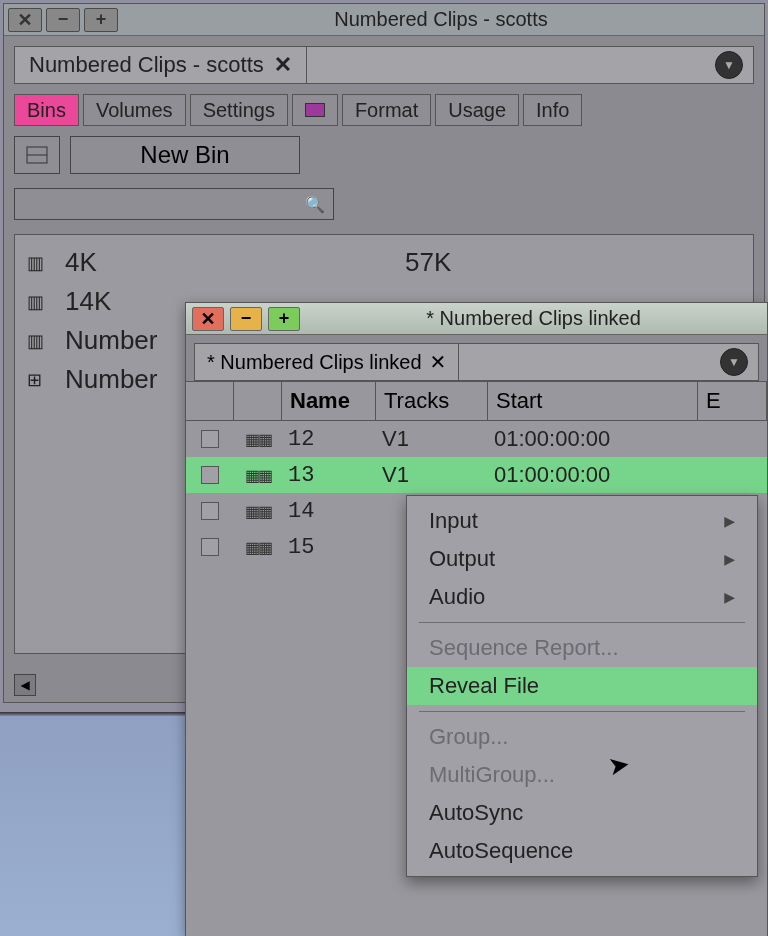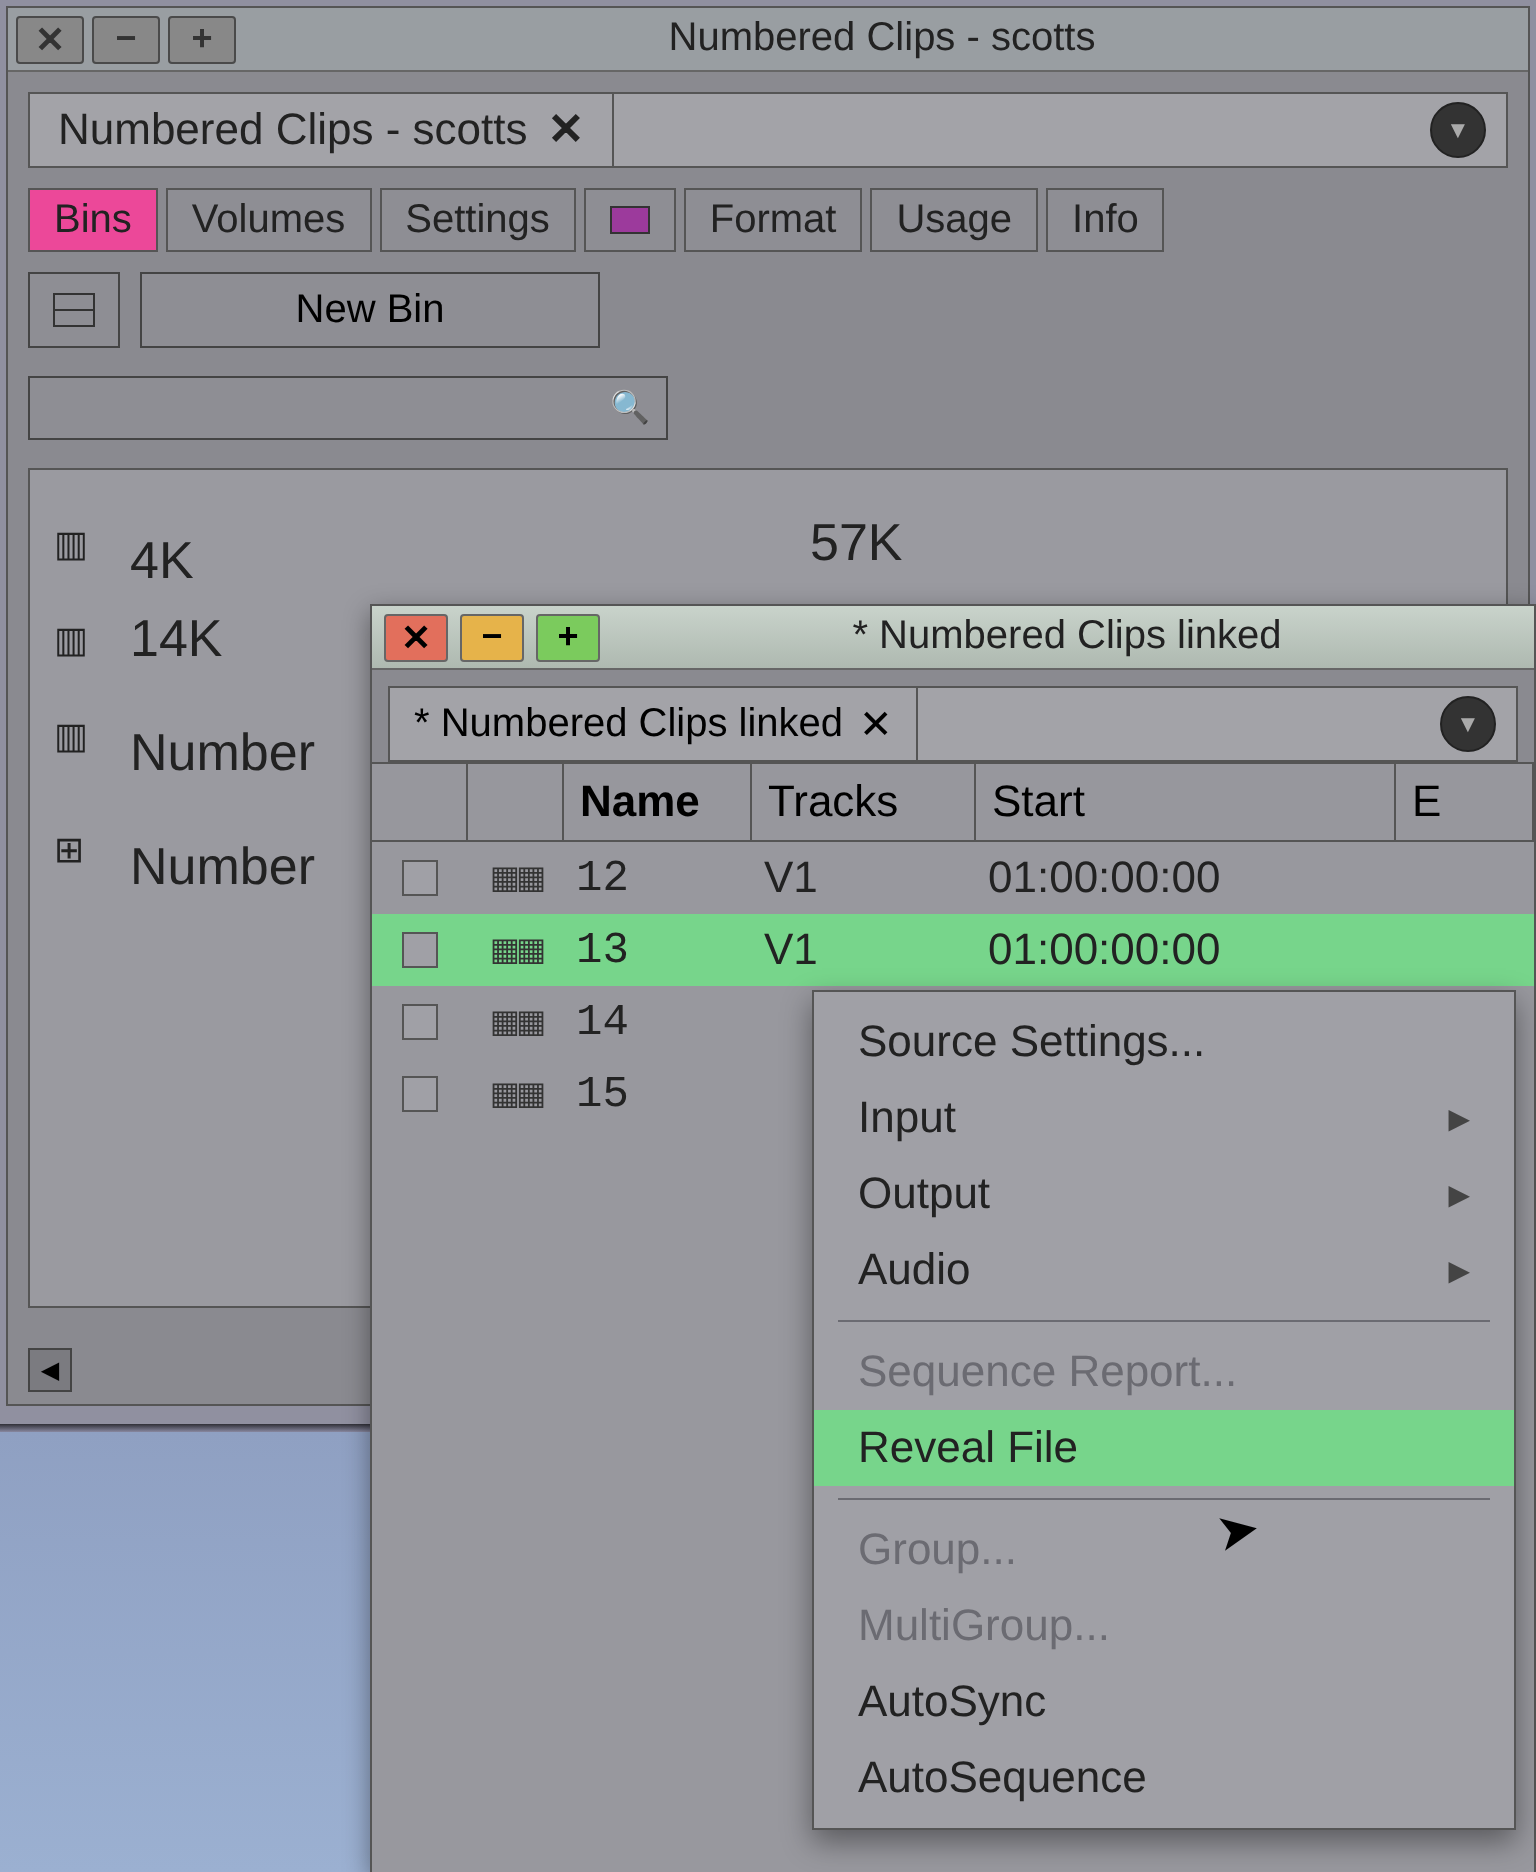--- a/index.html
+++ b/index.html
@@ -16,26 +16,26 @@
 .spacer { flex:1; background:#A3A3A8; height:38px; border:1px solid #555; border-left:none; display:flex; align-items:center; justify-content:flex-end; padding-right:10px; }
 .circlebtn { width:28px; height:28px; border-radius:50%; background:#333; border:1px solid #222; display:flex; align-items:center; justify-content:center; }
 .circlebtn span{ color:#aaa; font-size:12px;}
 .toolbar { display:flex; gap:4px; padding:10px 10px; flex-wrap:wrap;}
 .btn { height:32px; padding:0 12px; background:#8E8E94; border:1px solid #555; font-size:20px; color:#222; display:flex; align-items:center; cursor:pointer;}
 .btn.active{ background:#ec4899; }
 .btn.icon{ width:46px; justify-content:center; }
 .purple{ width:22px; height:14px; background:#9C3A9C; border:1px solid #333; }
 .row2 { padding:0 10px 10px; display:flex; gap:10px;}
 .square{ width:46px; height:38px; border:1px solid #444; display:flex; align-items:center; justify-content:center; background:#8E8E94;}
-.newbin{ width:230px; height:38px; border:1px solid #444; background:#8E8E94; display:flex; align-items:center; justify-content:center; font-size:20px;}
+.newbin{ width:230px; height:38px; border:1px solid #444; background:#8E8E94; display:flex; align-items:center; justify-content:center; font-size:24px;}
 .search{ margin:4px 10px 14px; width:320px; height:32px; border:1px solid #444; background:#8E8E94; display:flex; align-items:center; justify-content:flex-end; padding-right:8px;}
 .listpanel{ margin:0 10px; border:1px solid #555; background:#9A9AA0; height:420px; padding:8px 0;}
 .lrow{ display:flex; align-items:center; padding:4px 12px; font-size:26px; color:#222;}
 .lrow .glyph{ width:26px; margin-right:12px; font-size:18px;}
-.lrow .txt{ flex:0 0 340px;margin-top:18px;}
+.lrow .txt{ flex:0 0 340px;}
 .lrow .val{ flex:1; }
 .footer{ position:absolute; bottom:6px; left:10px; width:22px; height:22px; border:1px solid #444; background:#7B7B80; display:flex; align-items:center; justify-content:center;}
 
 .desk{ position:absolute; top:712px; left:0; width:768px; height:4px; background:linear-gradient(#303038,#8888A0);}
 .skybg{ position:absolute; top:716px; left:0; width:768px; height:220px; background:linear-gradient(#8fa0c2,#9bb0d1);}
 
 .bin { left:185px; top:302px; width:583px; height:634px; box-shadow:0 4px 12px rgba(0,0,0,0.4);}
 .bin .titlebar{ background:linear-gradient(#c9d3cb,#aeb9b0);}
 .bin .lightbtn{ width:32px; height:24px; border:1px solid #666; margin-left:6px; border-radius:2px; display:flex; align-items:center; justify-content:center; font-weight:bold; font-size:18px;}
 .lightbtn.red{background:#E26F5C;} .lightbtn.yellow{background:#E6B34A;} .lightbtn.green{background:#7BCB5D;}
@@ -211,23 +211,20 @@
       <div class="gc">15</div>
       <div class="gc"></div>
       <div class="gc"></div>
       <div class="gc"></div>
     </div>
   </div>
 </div>
 
 <div class="ctx">
   <div class="item">
-      <span>Source Settings...</span>
-    </div>
-  <div class="item">
       <span>Input</span>
       <span class="sub">▶</span>
     </div>
   <div class="item">
       <span>Output</span>
       <span class="sub">▶</span>
     </div>
   <div class="item">
       <span>Audio</span>
       <span class="sub">▶</span>

